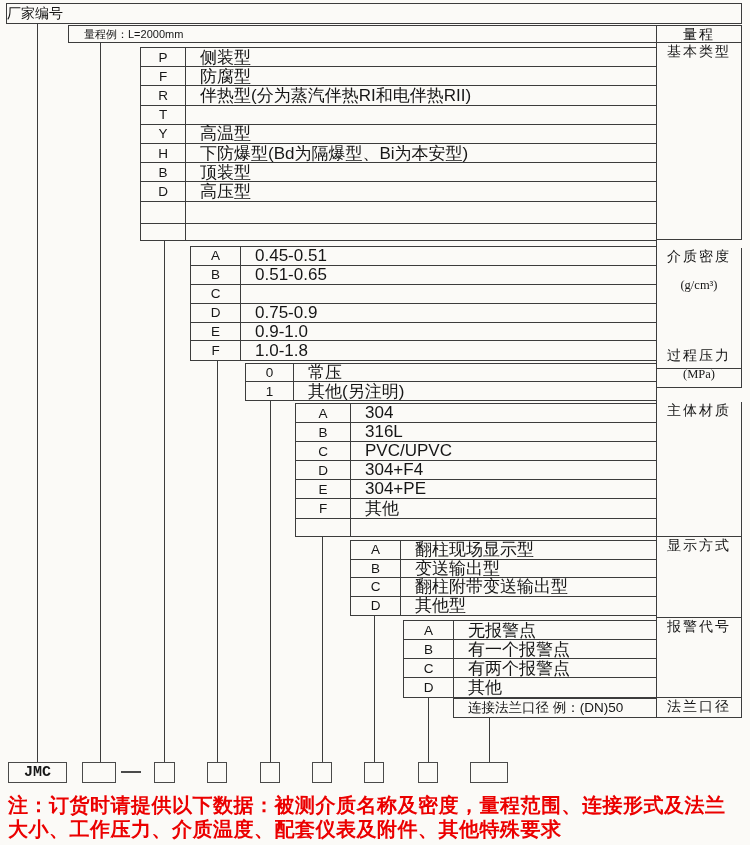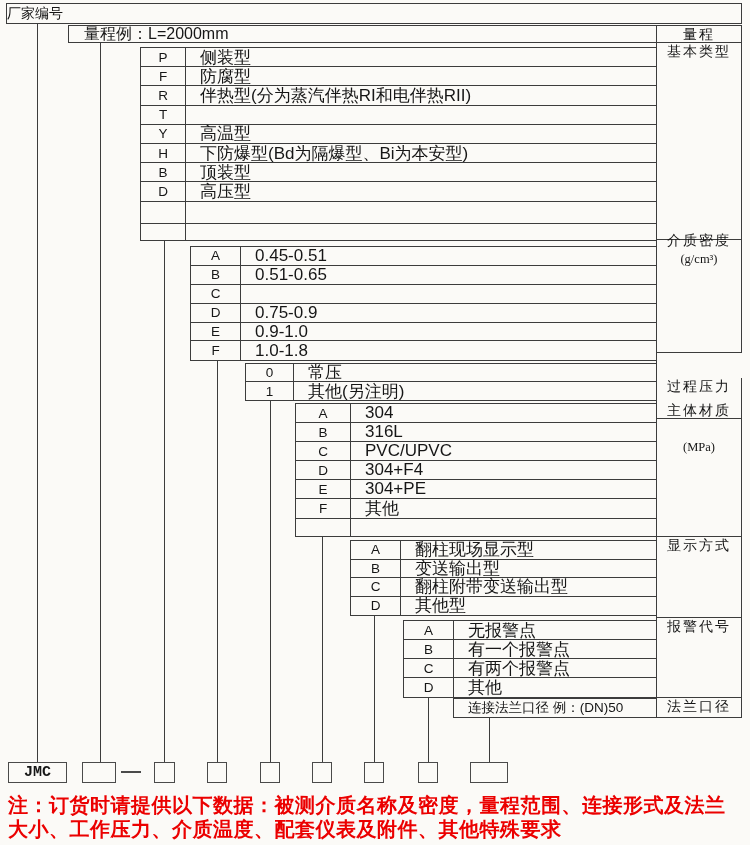--- a/index.html
+++ b/index.html
@@ -41,35 +41,35 @@
         color:#eb0000;line-height:23.5px;letter-spacing:0.5px;}
   #jmc{font-weight:700;font-size:15px;font-family:Liberation Mono, monospace;}
   #dash{position:absolute;left:121px;top:771px;width:20px;height:2px;background:#4a4a4a;}
 </style>
 </head>
 <body>
 
 <div id="stage">
 
   <div class="abs bx" style="left:6px;top:3px;width:736px;height:21px;font-size:14px;">厂家编号</div>
-  <div class="abs bx" style="left:68px;top:25px;width:589px;height:18px;padding-left:15px;font-size:16px;">量程例：L=2000mm</div>
+  <div class="abs bx" style="left:68px;top:25px;width:589px;height:18px;padding-left:15px;font-size:11px;">量程例：L=2000mm</div>
 
   <div class="lbl lbl-top" style="top:25px;height:18px;">
     <span>量程</span>
 
   </div>
   <div class="lbl" style="top:43px;height:197px;">
     <span>基本类型</span>
 
   </div>
-  <div class="lbl" style="top:232px;height:121px;">
+  <div class="lbl" style="top:248px;height:121px;gap:10px;">
     <span>介质密度</span>
     <span class="sub">(g/cm³)</span>
   </div>
-  <div class="lbl" style="top:378px;height:41px;gap:42px;">
+  <div class="lbl" style="top:347px;height:41px;">
     <span>过程压力</span>
     <span class="sub">(MPa)</span>
   </div>
   <div class="lbl" style="top:402px;height:135px;">
     <span>主体材质</span>
 
   </div>
   <div class="lbl" style="top:537px;height:81px;">
     <span>显示方式</span>
 

